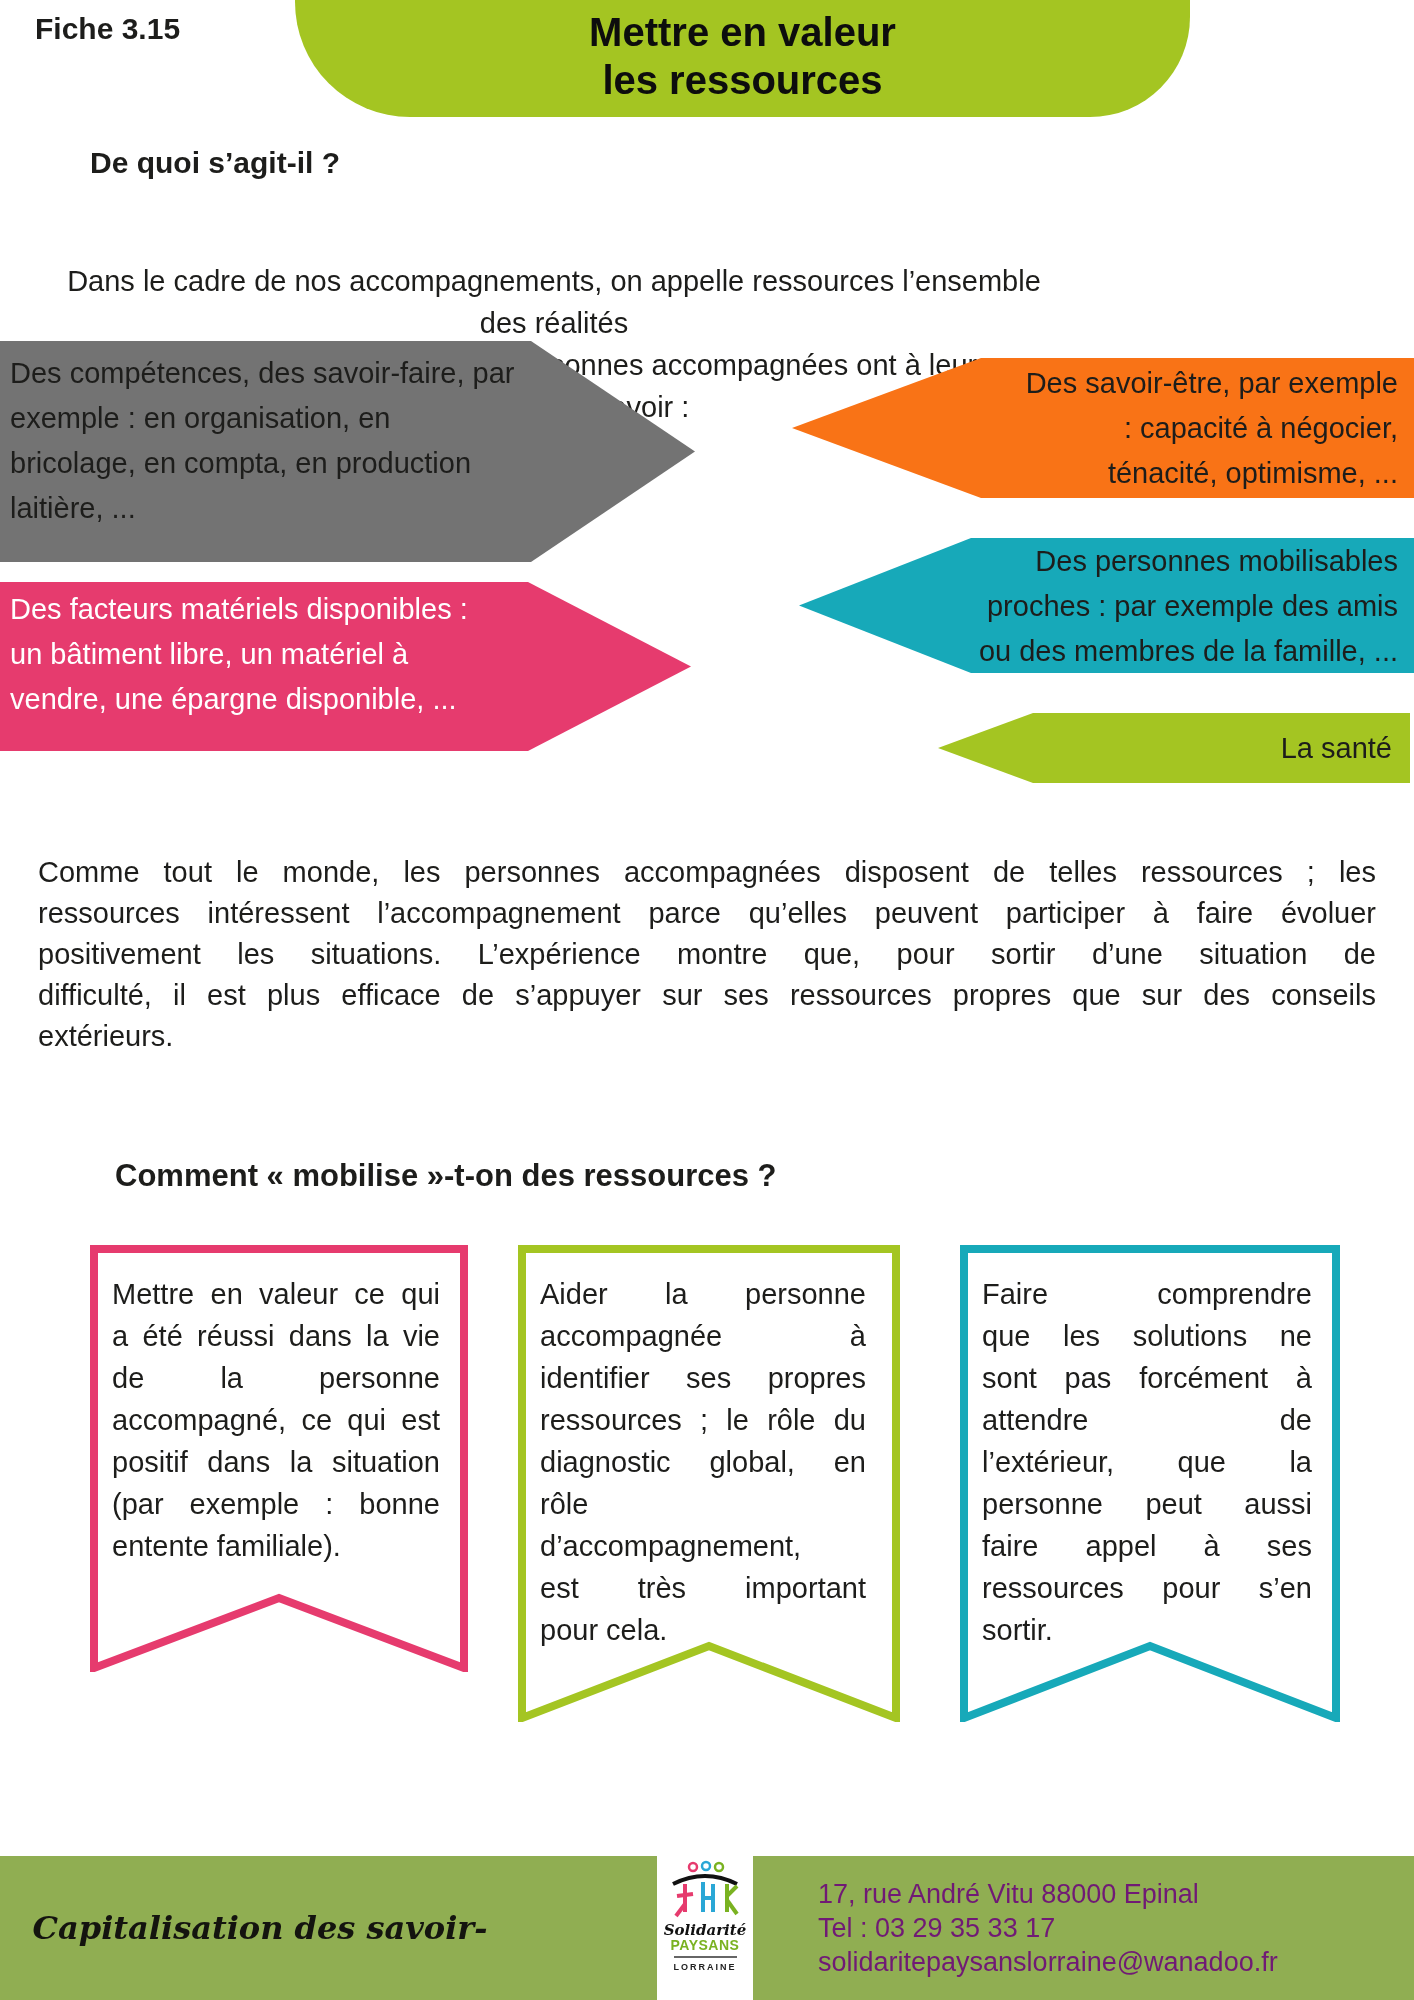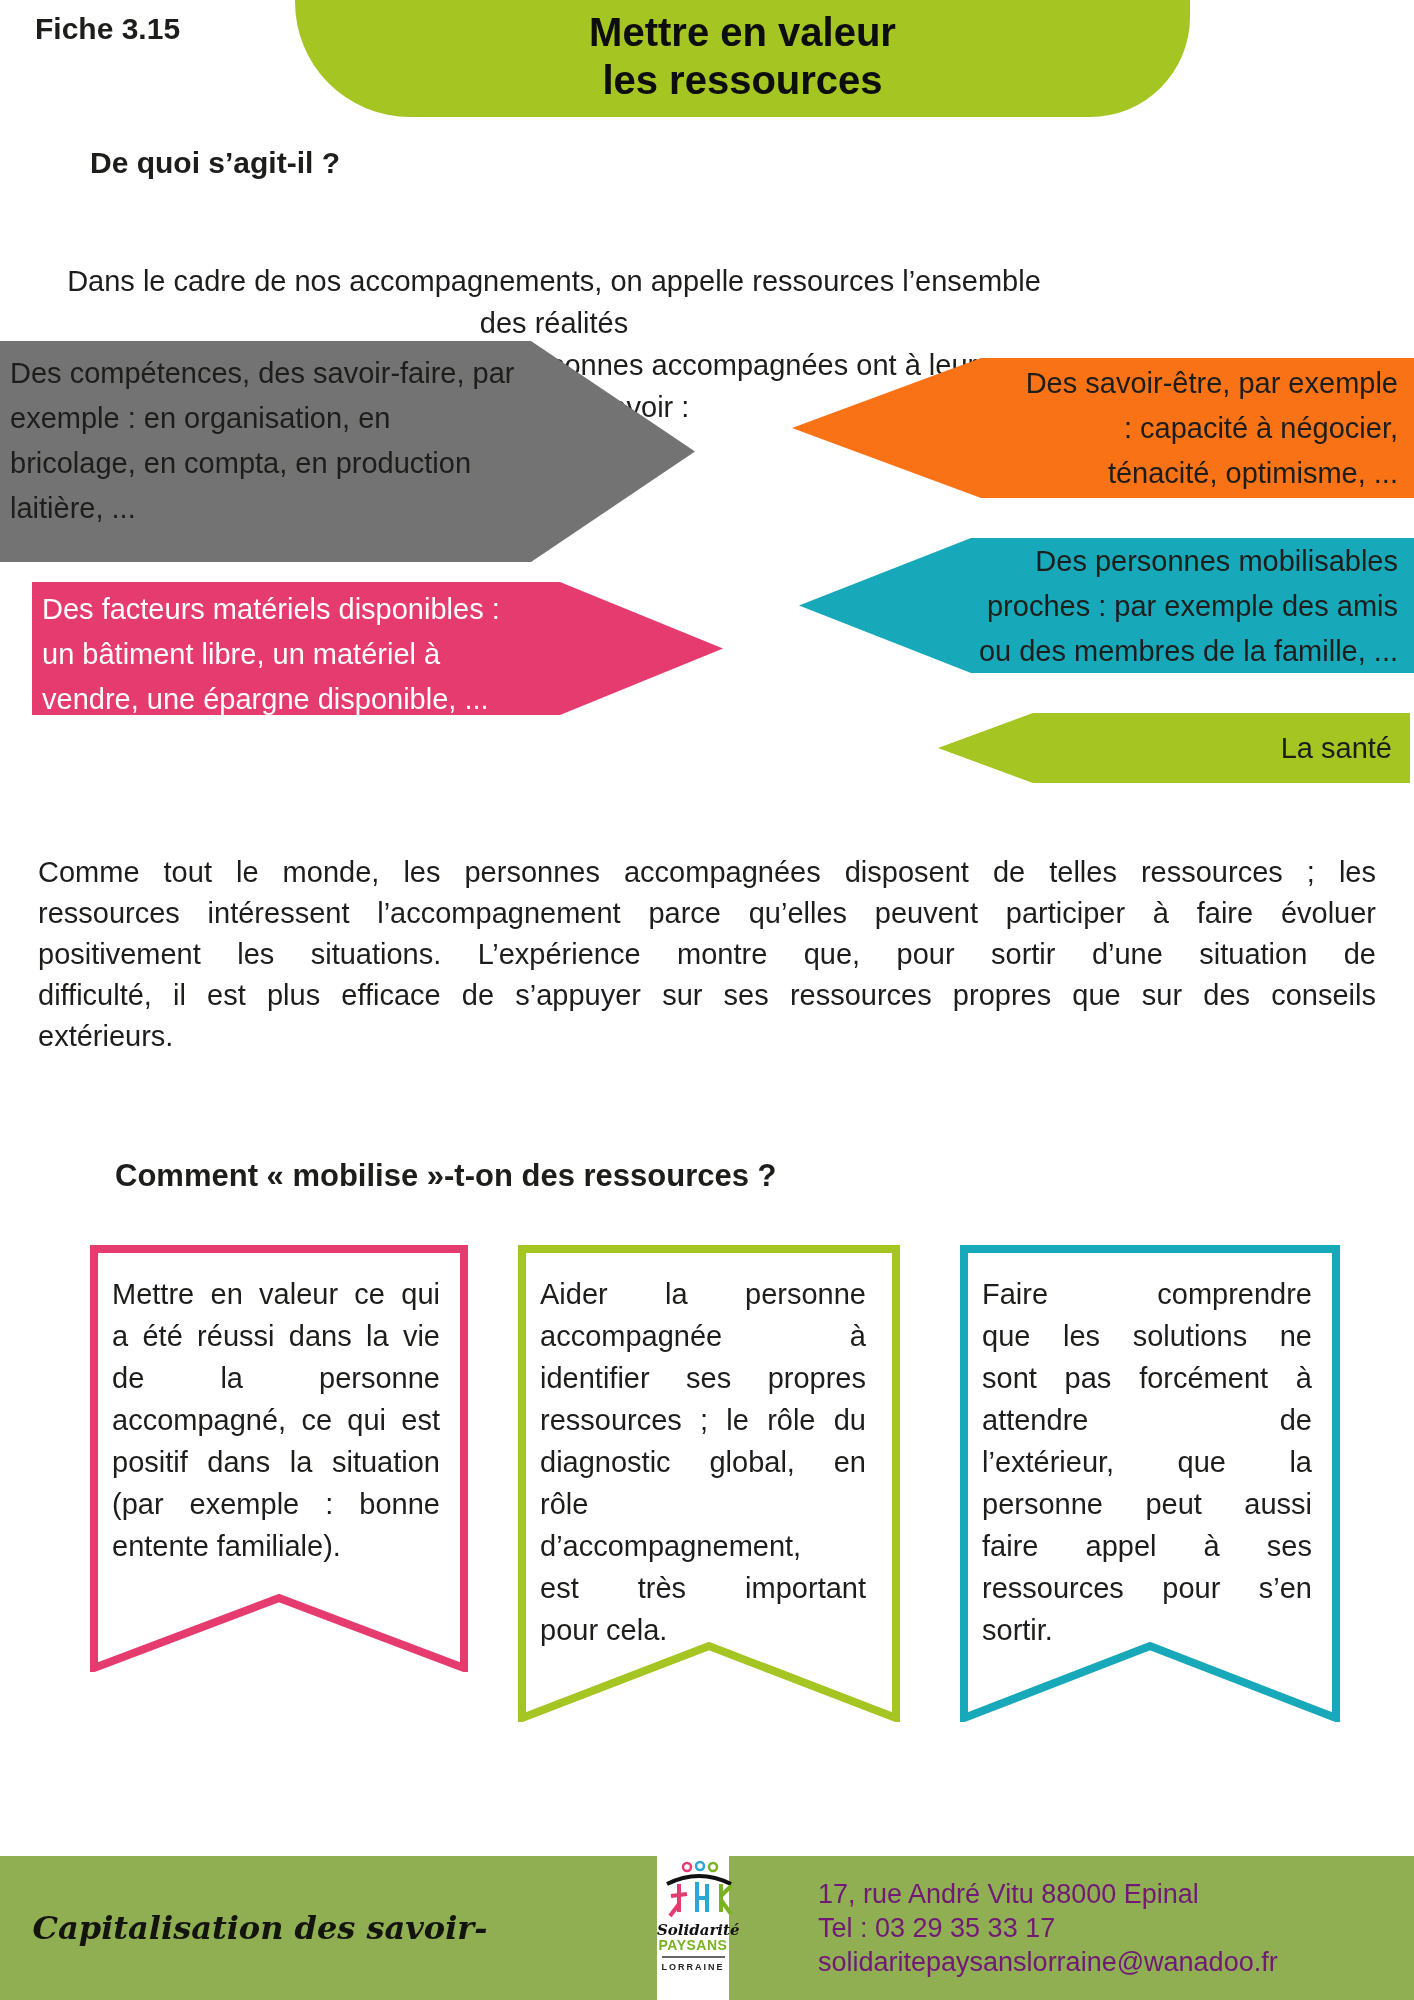--- a/index.html
+++ b/index.html
@@ -14,22 +14,22 @@
   .banner div{font-size:40px;font-weight:bold;line-height:48px;color:#0d0d0d;}
 
   .h1{left:90px;top:146px;font-size:30px;font-weight:bold;}
   .intro{left:58px;top:260px;width:992px;font-size:29px;line-height:42px;text-align:center;}
 
   
   .arrow{box-sizing:border-box;}
   .ar-line{white-space:nowrap;font-size:29px;line-height:45px;}
   .teal-right{left:0;top:341px;width:695px;height:221px;background:#737373;
      clip-path:polygon(0 0,531px 0,100% 50%,531px 100%,0 100%);padding:10px 0 0 10px;}
-  .pink-right{left:0;top:582px;width:691px;height:133px;background:#e63b6e;color:#ffffff;
-     clip-path:polygon(0 0,528px 0,100% 50%,528px 100%,0 100%);padding:5px 0 0 10px;margin-left:32px;}
+  .pink-right{left:0;top:582px;width:691px;height:169px;background:#e63b6e;color:#ffffff;
+     clip-path:polygon(0 0,528px 0,100% 50%,528px 100%,0 100%);padding:5px 0 0 10px;}
   .green-left{left:792px;top:358px;width:622px;height:140px;background:#f97316;
      clip-path:polygon(0 50%,189px 0,100% 0,100% 100%,189px 100%);padding:3px 16px 0 0;text-align:right;}
   .teal-left{left:799px;top:538px;width:615px;height:135px;background:#17a9b9;
      clip-path:polygon(0 50%,172px 0,100% 0,100% 100%,172px 100%);padding:1px 16px 0 0;text-align:right;}
   .green-sante{left:938px;top:713px;width:472px;height:70px;background:#a4c522;
      clip-path:polygon(0 50%,95px 0,100% 0,100% 100%,95px 100%);text-align:right;padding-right:18px;}
   .green-sante .ar-line{line-height:70px;}
 
   
   .para{left:38px;top:852px;width:1338px;font-size:29px;line-height:41px;}
@@ -40,21 +40,21 @@
 
   
   .ribbon{position:absolute;}
   .ribbon svg{display:block;}
   .rib-text{position:absolute;left:22px;right:28px;top:28px;font-size:29px;line-height:42px;}
 
   
   .footband{left:0;top:1856px;width:1414px;height:144px;background:#90ae52;}
   .tagline{left:30px;top:1856px;width:460px;height:144px;line-height:144px;text-align:center;
            font-family:"DejaVu Serif",serif;font-style:italic;font-weight:bold;font-size:32px;color:#14140f;}
-  .logobox{left:657px;top:1856px;width:72px;height:144px;background:#ffffff;text-align:center;
+  .logobox{left:657px;top:1856px;width:96px;height:144px;background:#ffffff;text-align:center;
            box-sizing:border-box;padding-top:4px;}
   .logo-script{font-family:"DejaVu Serif",serif;font-style:italic;font-weight:bold;font-size:15px;line-height:16px;color:#111;}
   .logo-paysans{font-weight:bold;font-size:14px;line-height:15px;color:#7ab221;letter-spacing:0.5px;}
   .logo-lorraine{display:inline-block;font-weight:bold;font-size:9px;line-height:12px;color:#222;
                  letter-spacing:2px;border-top:2px solid #666;margin-top:3px;padding-top:3px;}
   .contact{left:818px;top:1877px;font-size:27px;line-height:34px;color:#701a75;}
 </style>
 </head>
 <body>
 

